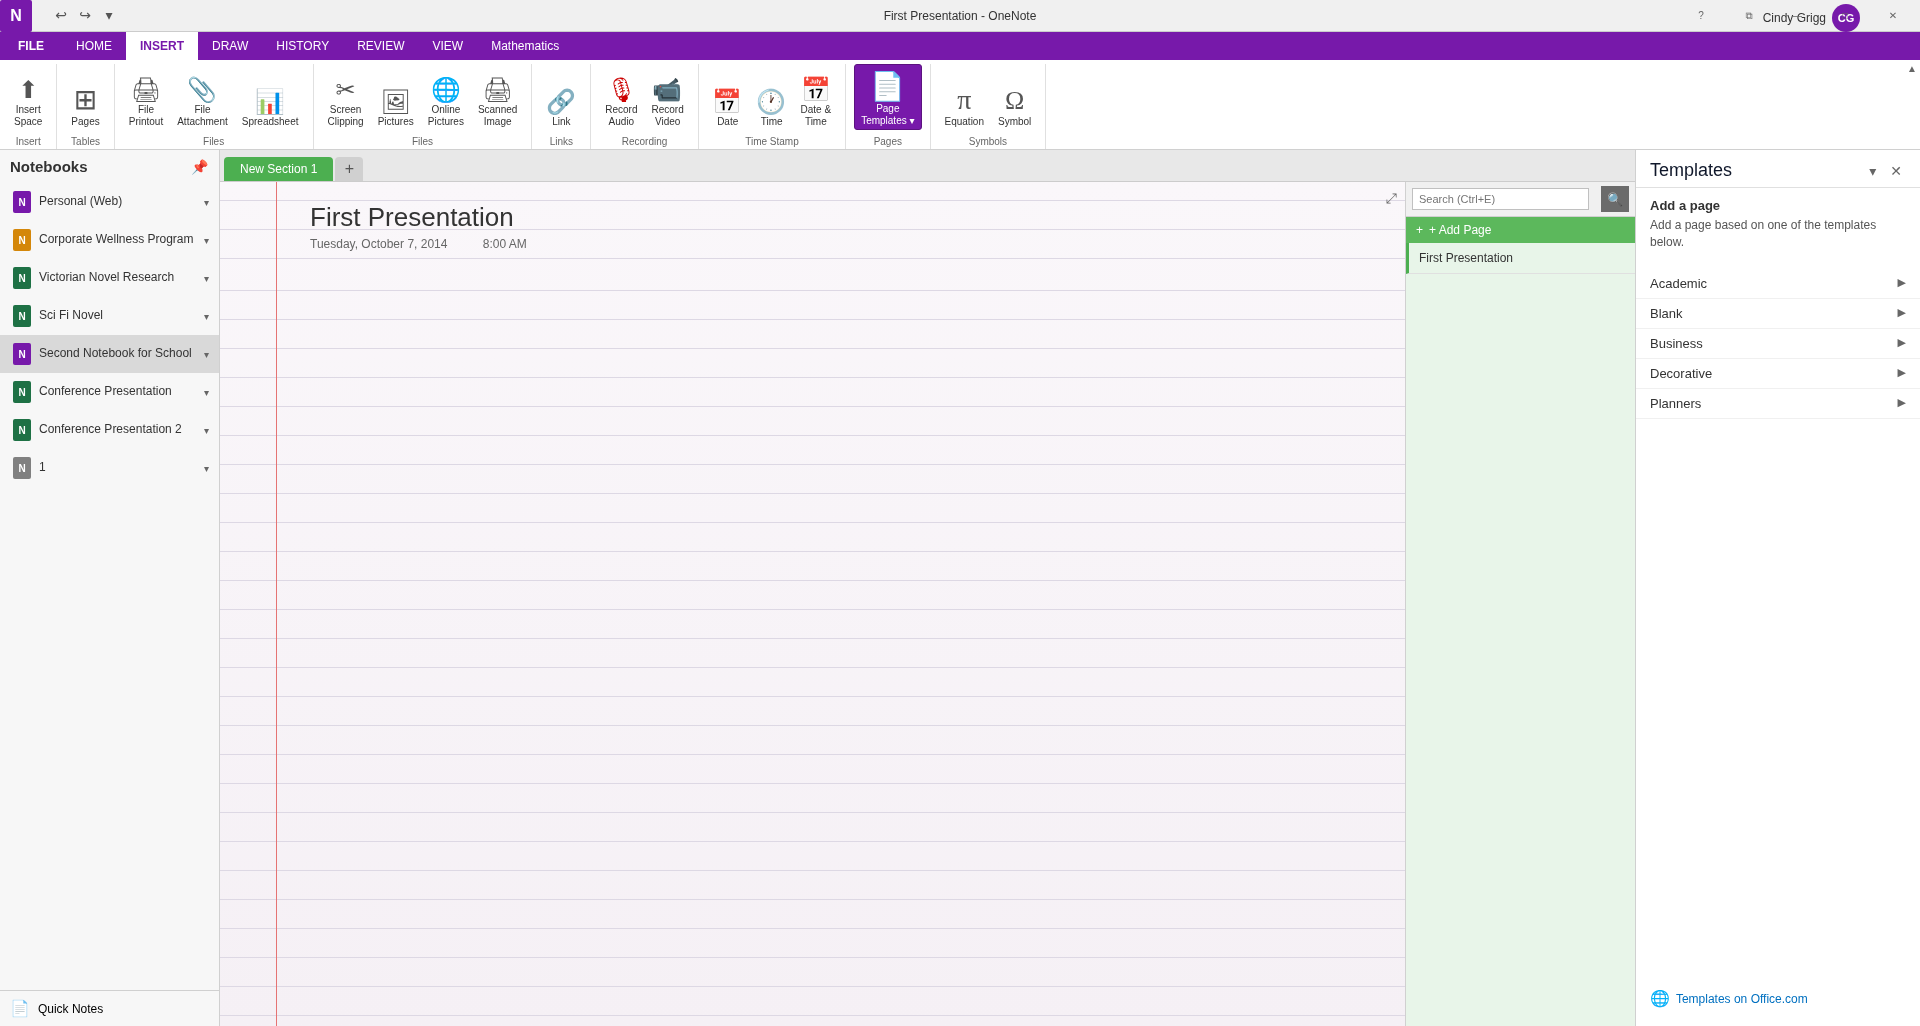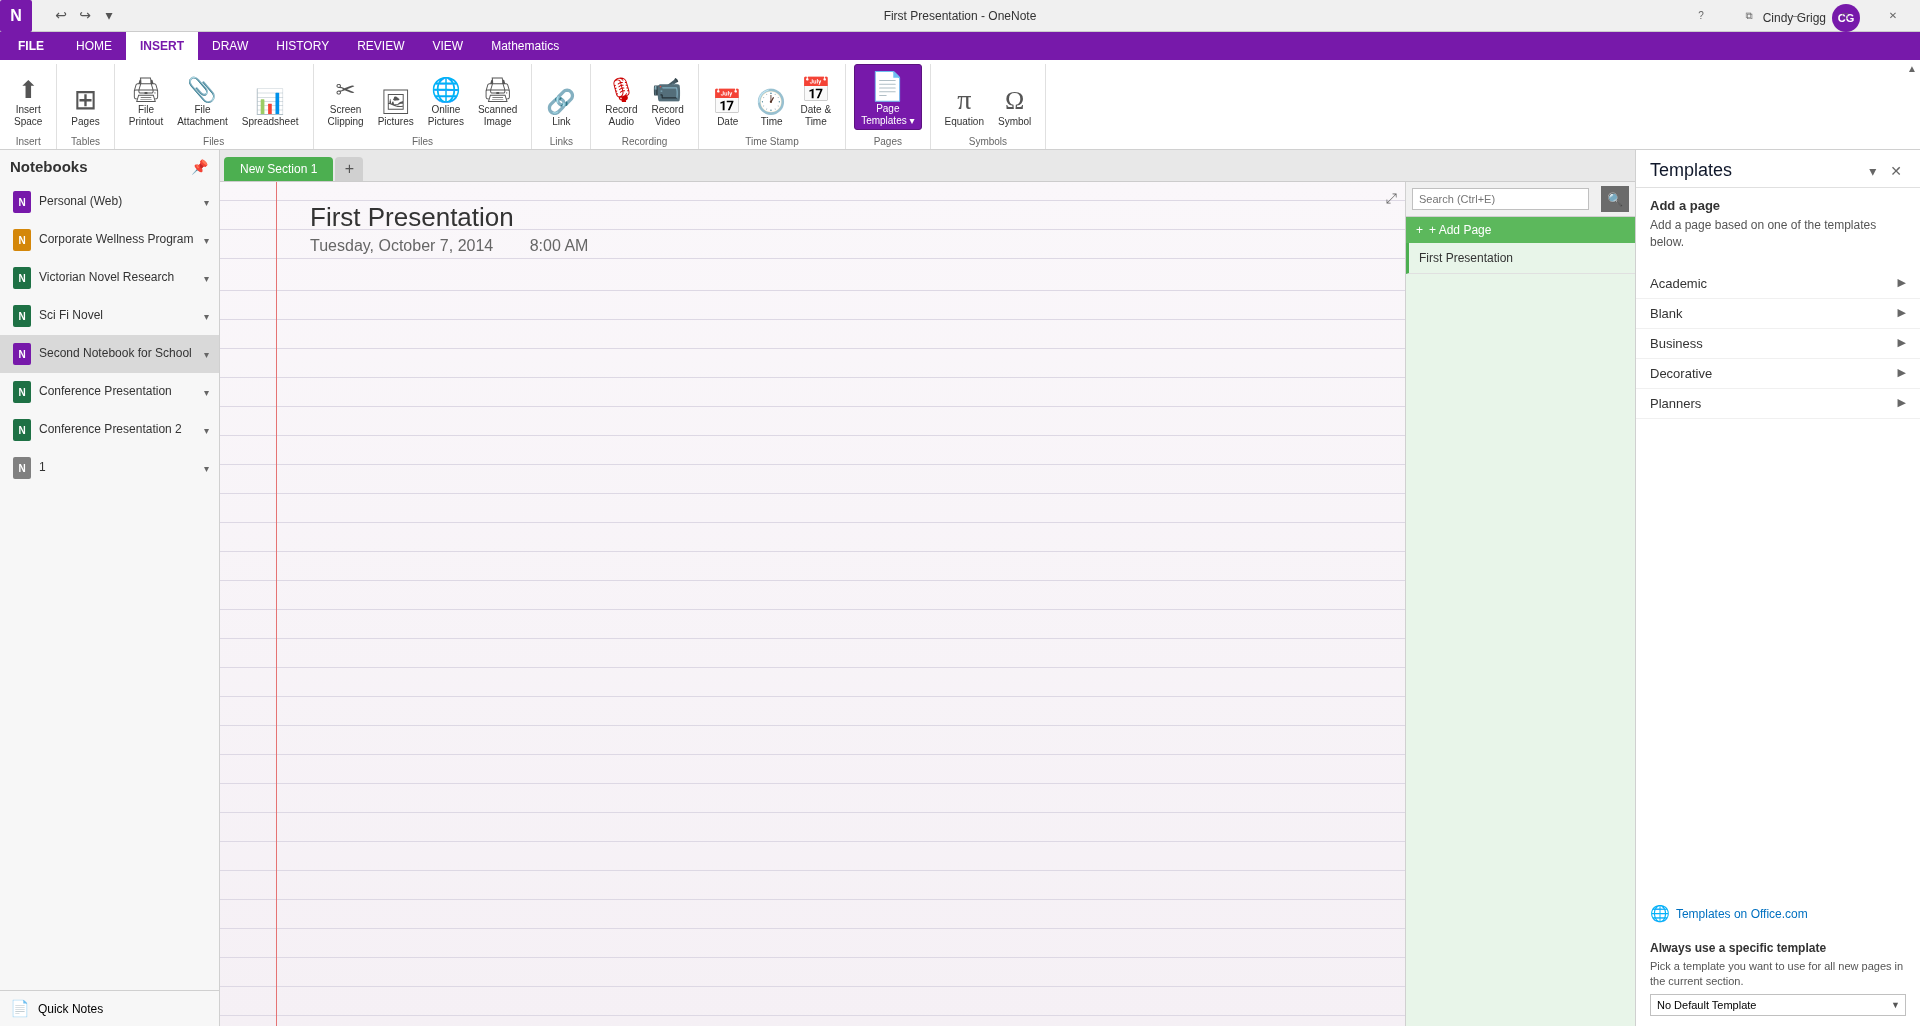--- a/index.html
+++ b/index.html
@@ -227,21 +227,21 @@
       position: relative;
     }
     .page-title-display {
       font-size: 26px;
       font-weight: 400;
       color: #333;
       margin-bottom: 4px;
       padding-left: 30px;
     }
     .page-date {
-      font-size: 16px;
+      font-size: 12px;
       color: #666;
       margin-bottom: 16px;
       padding-left: 30px;
     }
     
     #page-editor { background: linear-gradient(to bottom, #faf7fa 0%, #f5f0f5 100%); }
 
     
     #page-list-area {
       width: 230px;
@@ -773,25 +773,16 @@
 
     <div style="flex:1;"></div>
 
     <div style="padding:12px 14px 8px;">
       <div class="office-link">
         <span class="office-globe">🌐</span>
         <span>Templates on Office.com</span>
       </div>
     </div>
 
-    <div style="padding:0 14px 10px;" class="always-use-section">
-      <h4>Always use a specific template</h4>
-      <p>Pick a template you want to use for all new pages in the current section.</p>
-      <div class="select-wrapper">
-        <select class="template-select">
-          <option>No Default Template</option>
-        </select>
-      </div>
-    </div>
 
   </div>
 
 </div>
 
 </body></html>

